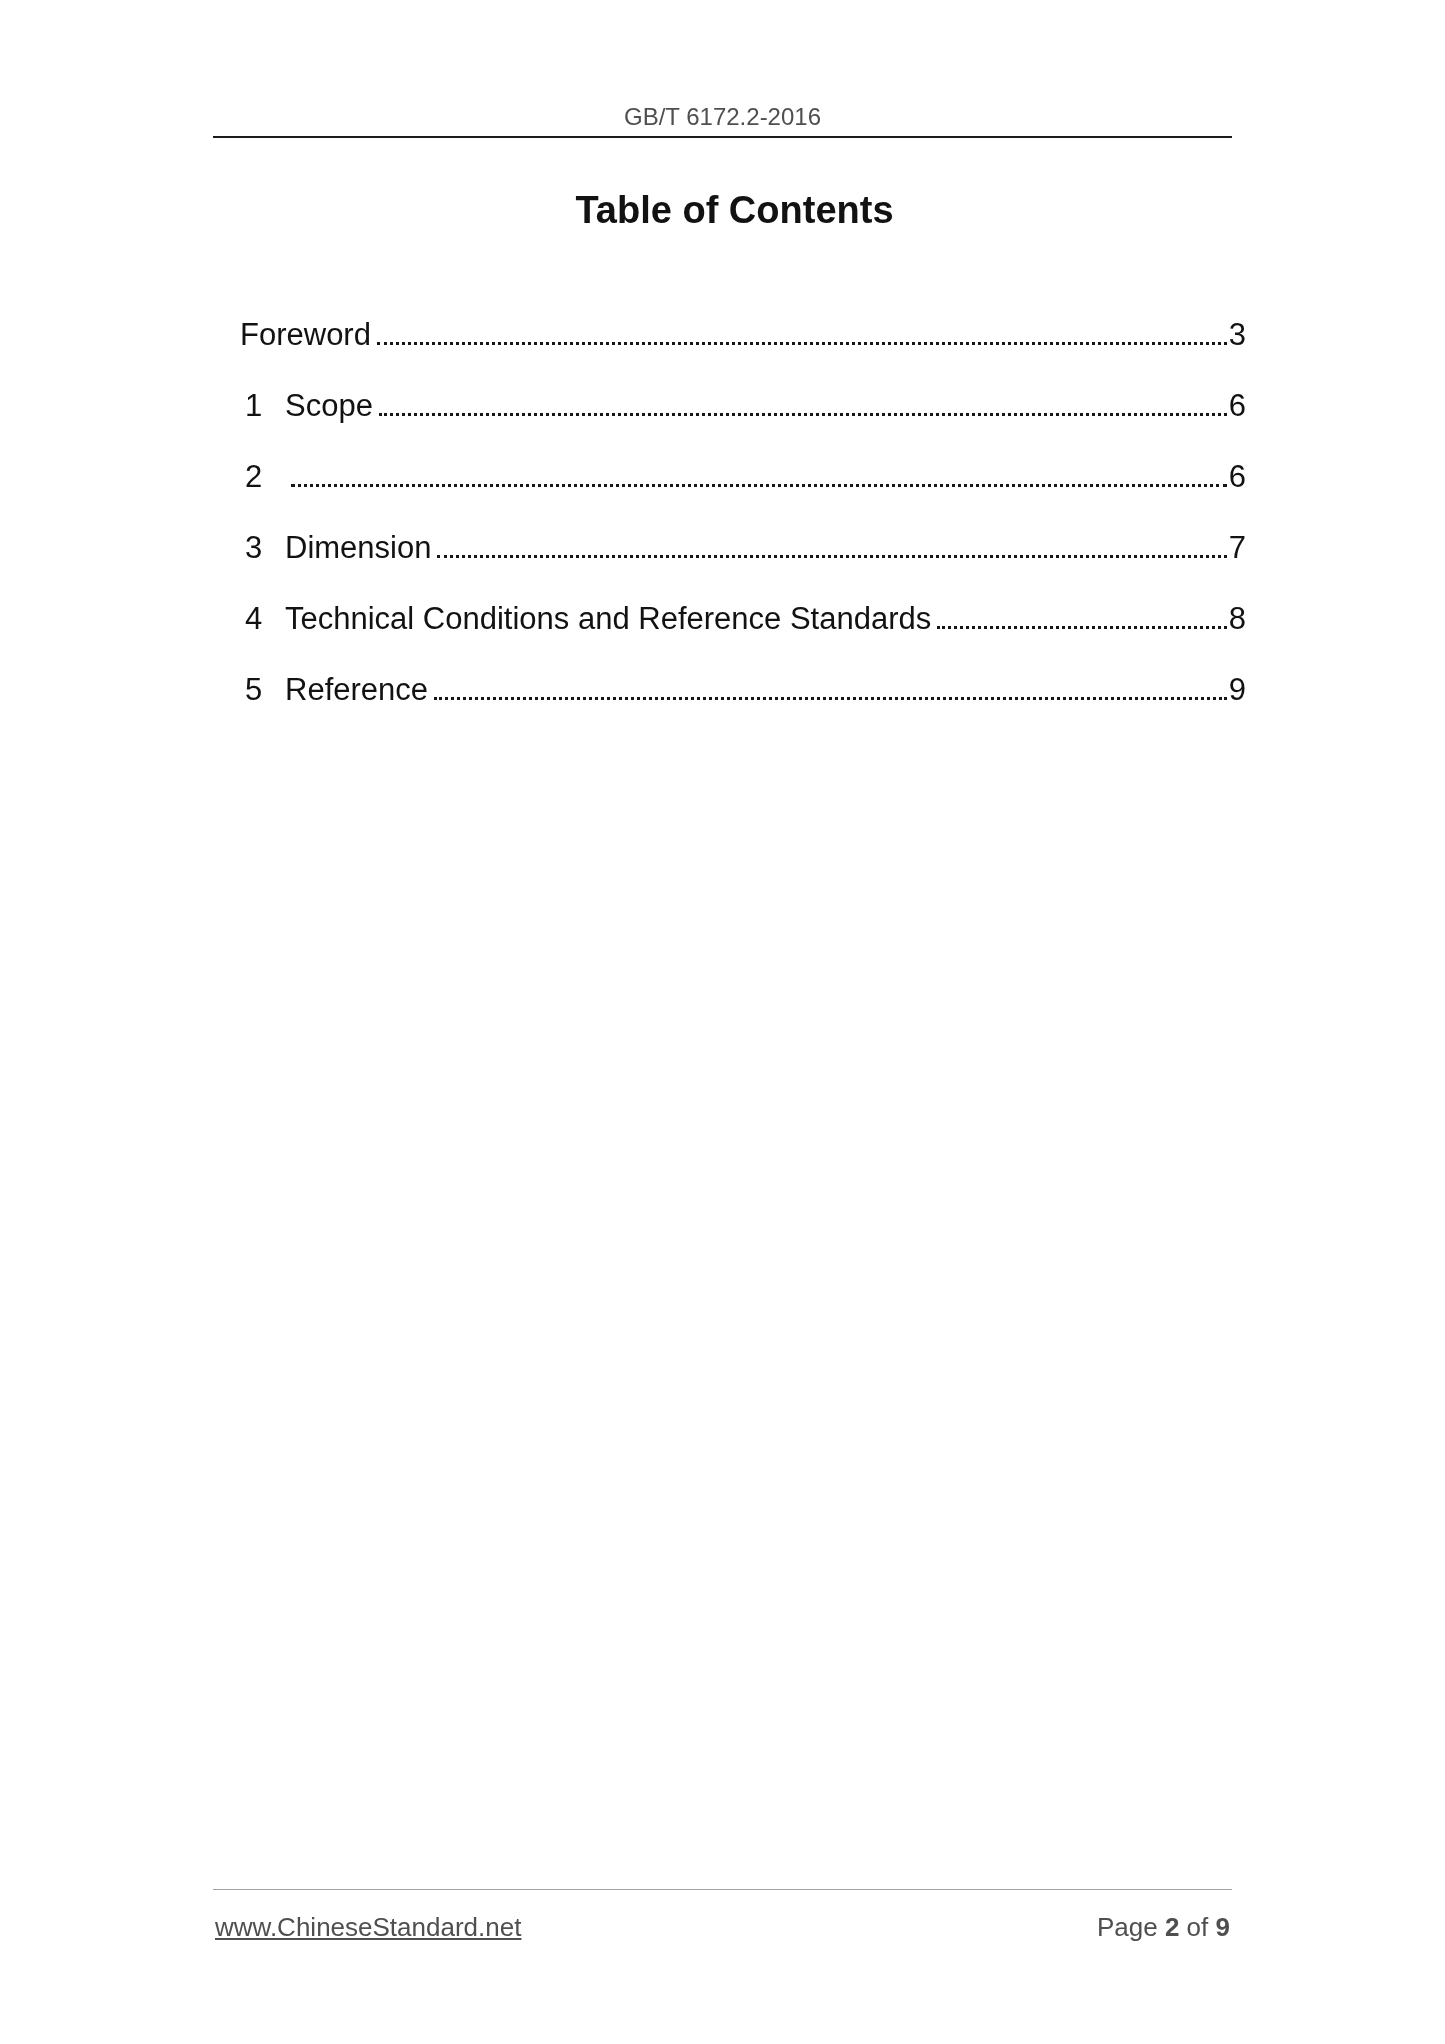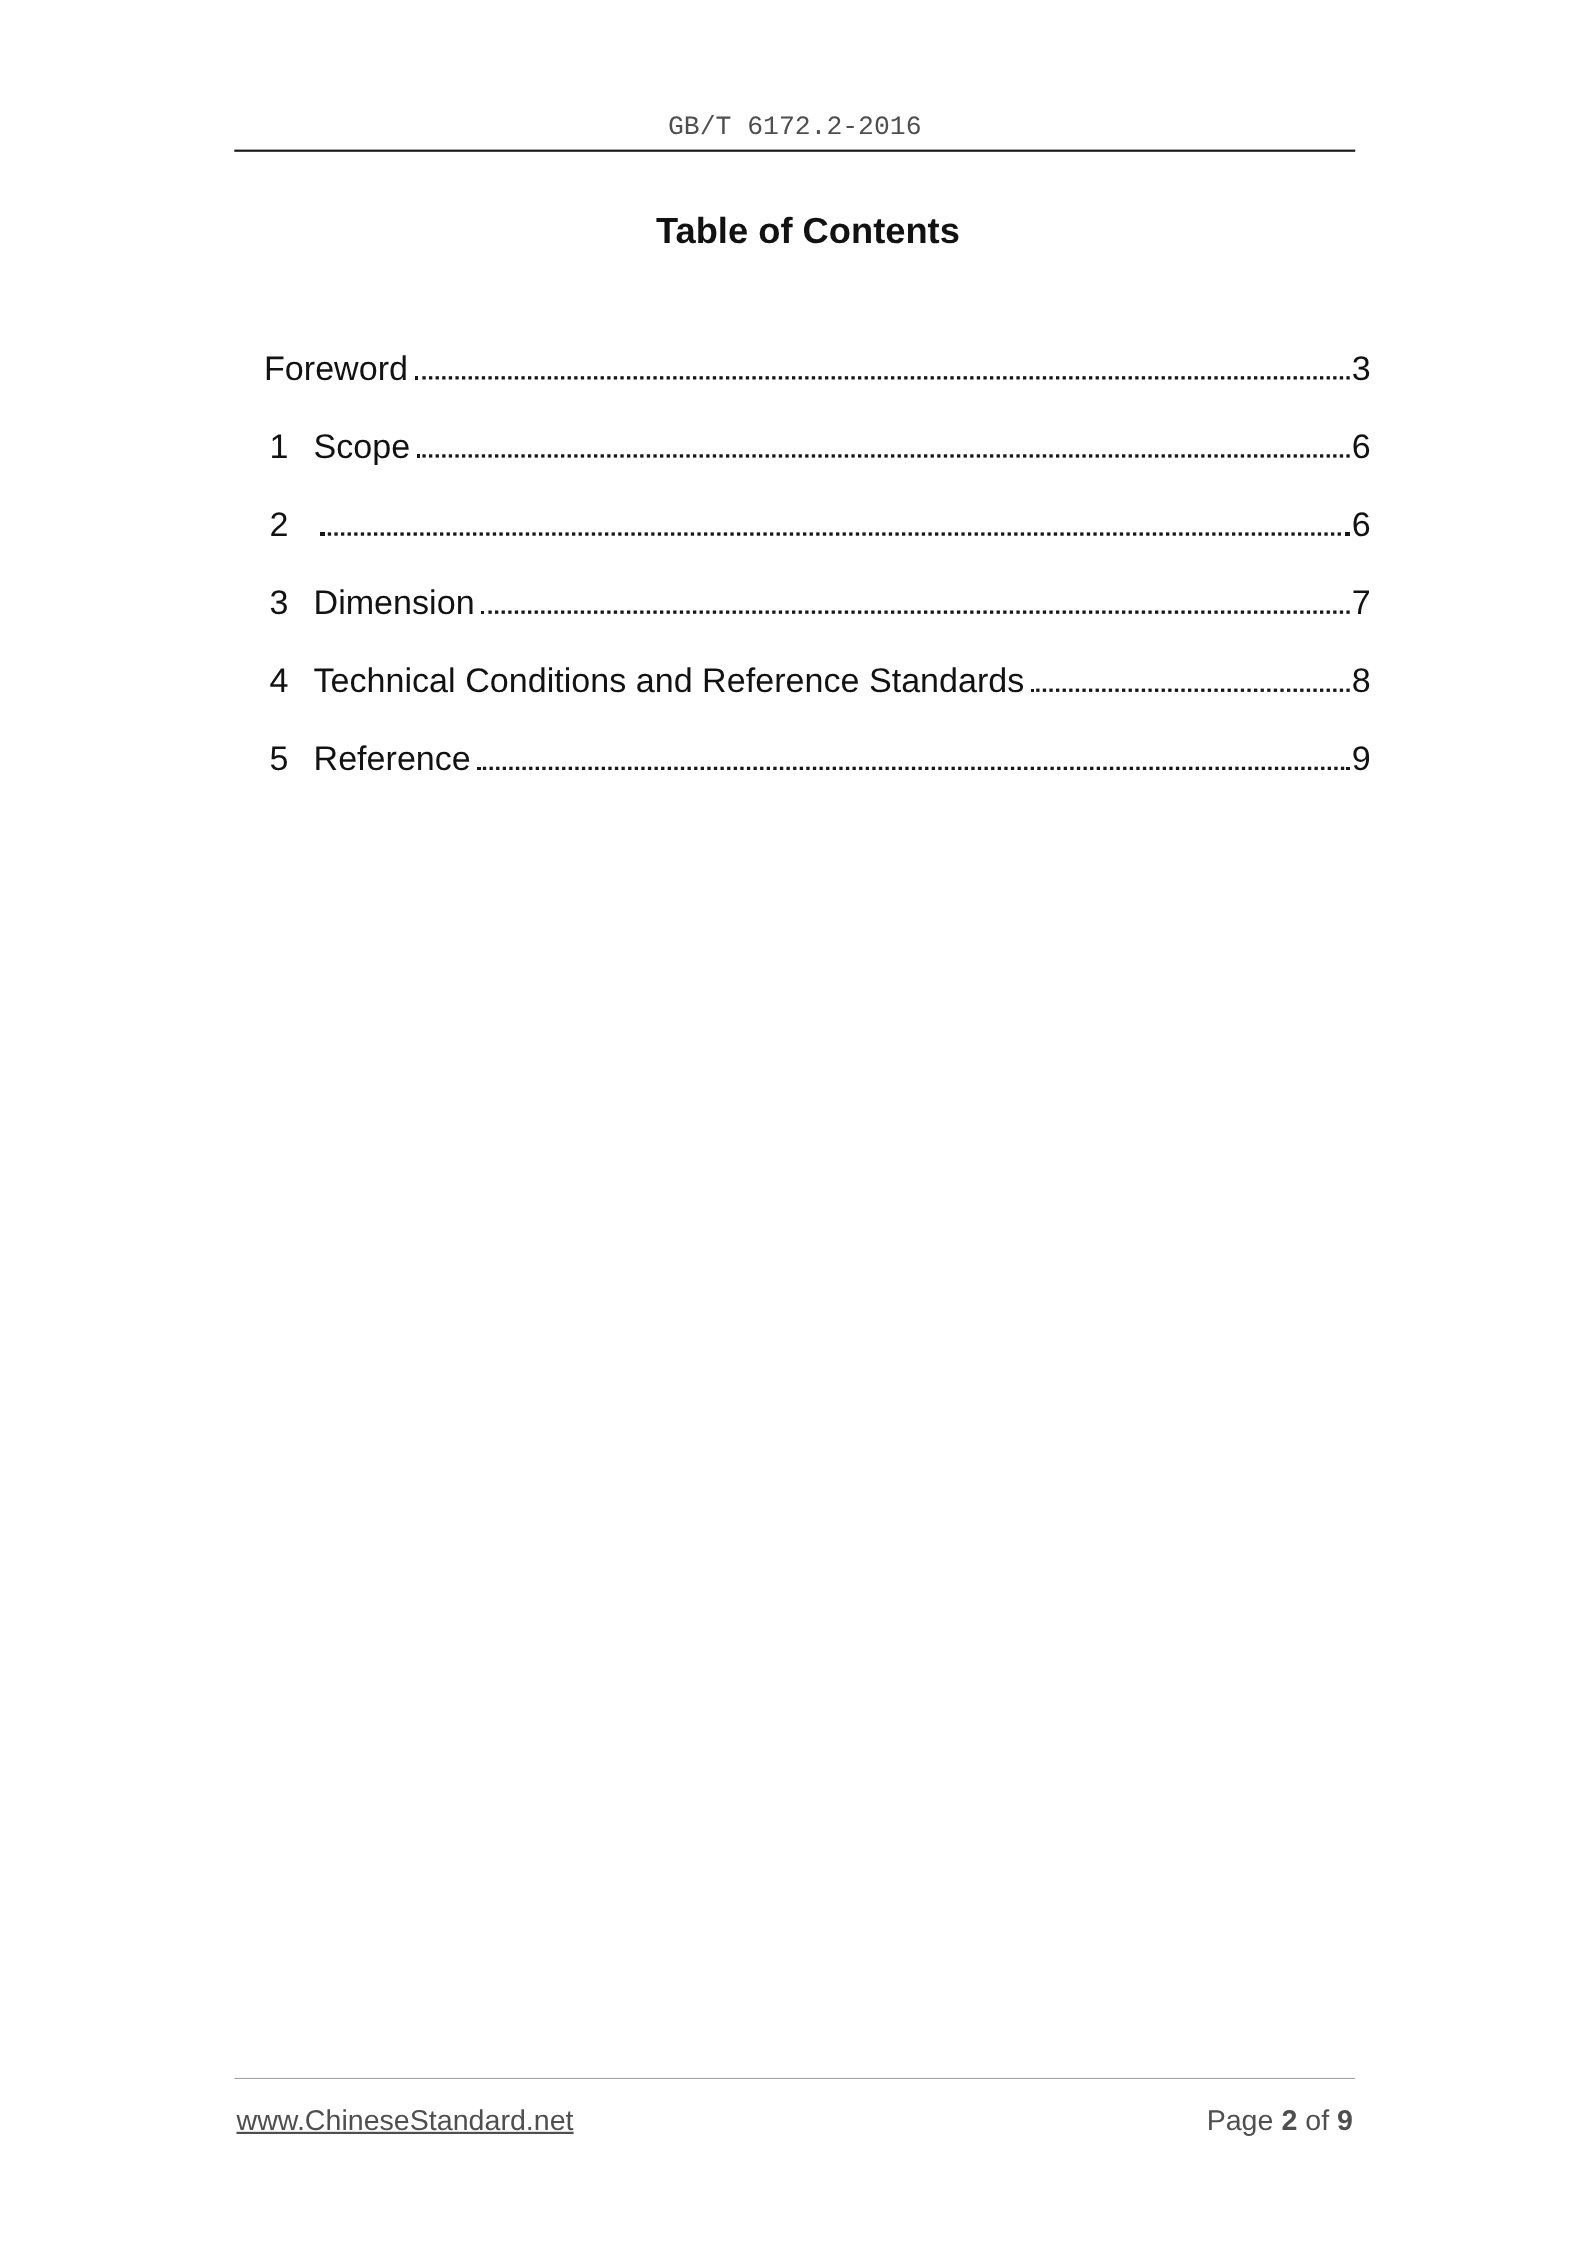--- a/index.html
+++ b/index.html
@@ -18,31 +18,31 @@
   .page{position:relative;width:1445px;height:2044px;background:#ffffff;}
 
   
   .hdr-line1{
     position:absolute;top:57px;left:0;right:0;text-align:center;
     font-size:31px;line-height:38px;color:var(--header-text);
     white-space:nowrap;
   }
   .hdr-line2{
     position:absolute;top:103px;left:0;right:0;text-align:center;
-    font-size:24px;line-height:28px;color:var(--header-text);font-family:Liberation Mono, monospace;
+    font-size:24px;line-height:28px;color:var(--header-text);
   }
   .hdr-rule{
     position:absolute;top:136px;left:213px;width:1019px;height:0;
     border-top:2.5px solid var(--header-rule);
   }
 
   
   .doc-title{
     position:absolute;top:191px;left:0;right:0;margin:0;text-align:center;
-    font-size:33px;line-height:38px;font-weight:bold;color:var(--body-text);padding-left:24px;
+    font-size:38px;line-height:38px;font-weight:bold;color:var(--body-text);padding-left:24px;
   }
 
   
   .toc{
     position:absolute;top:299px;left:240px;width:1006px;
     color:var(--body-text);
   }
   .toc-row{
     display:flex;align-items:baseline;
     height:71px;line-height:71px;font-size:31px;white-space:nowrap;

